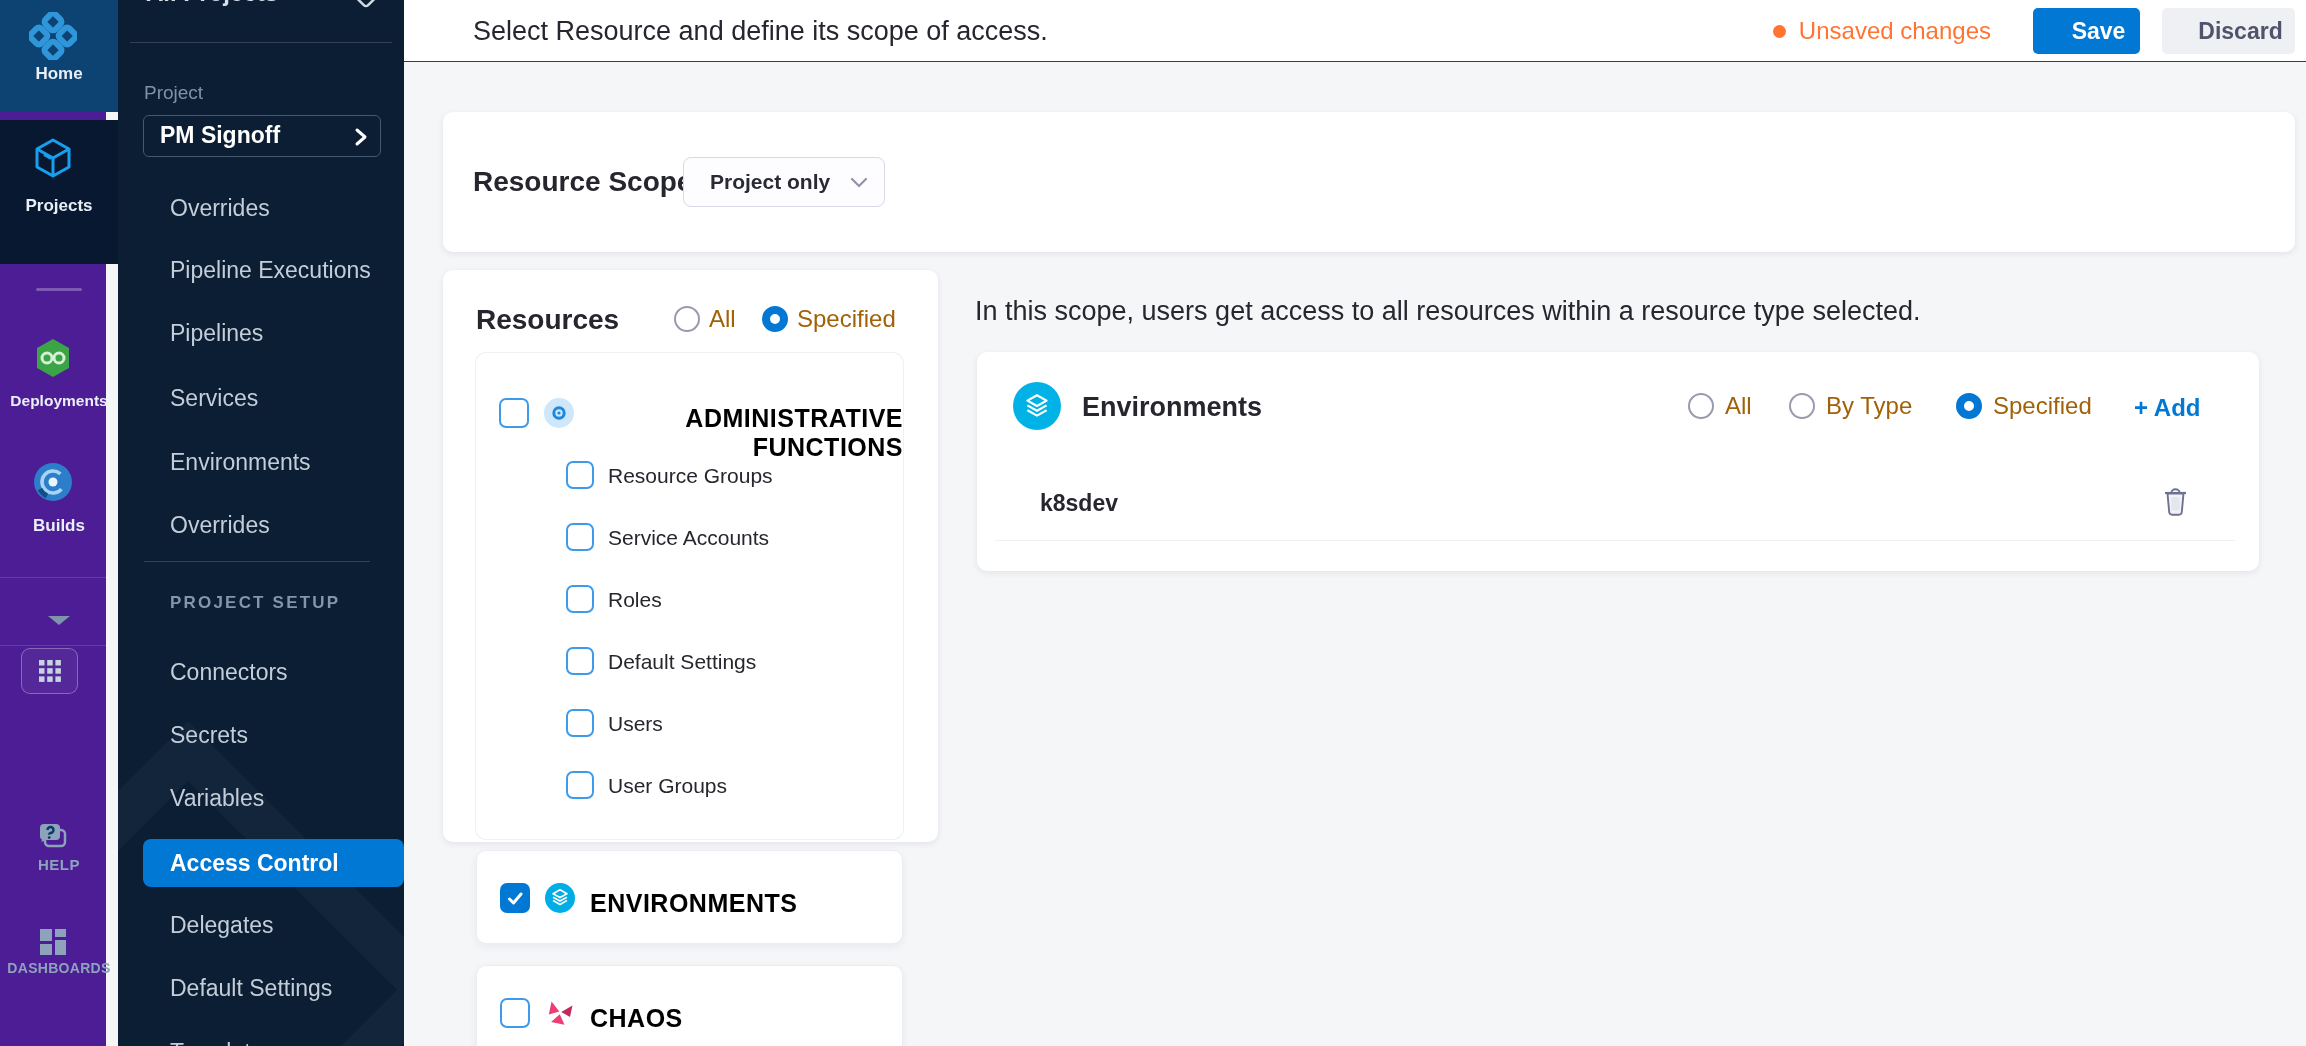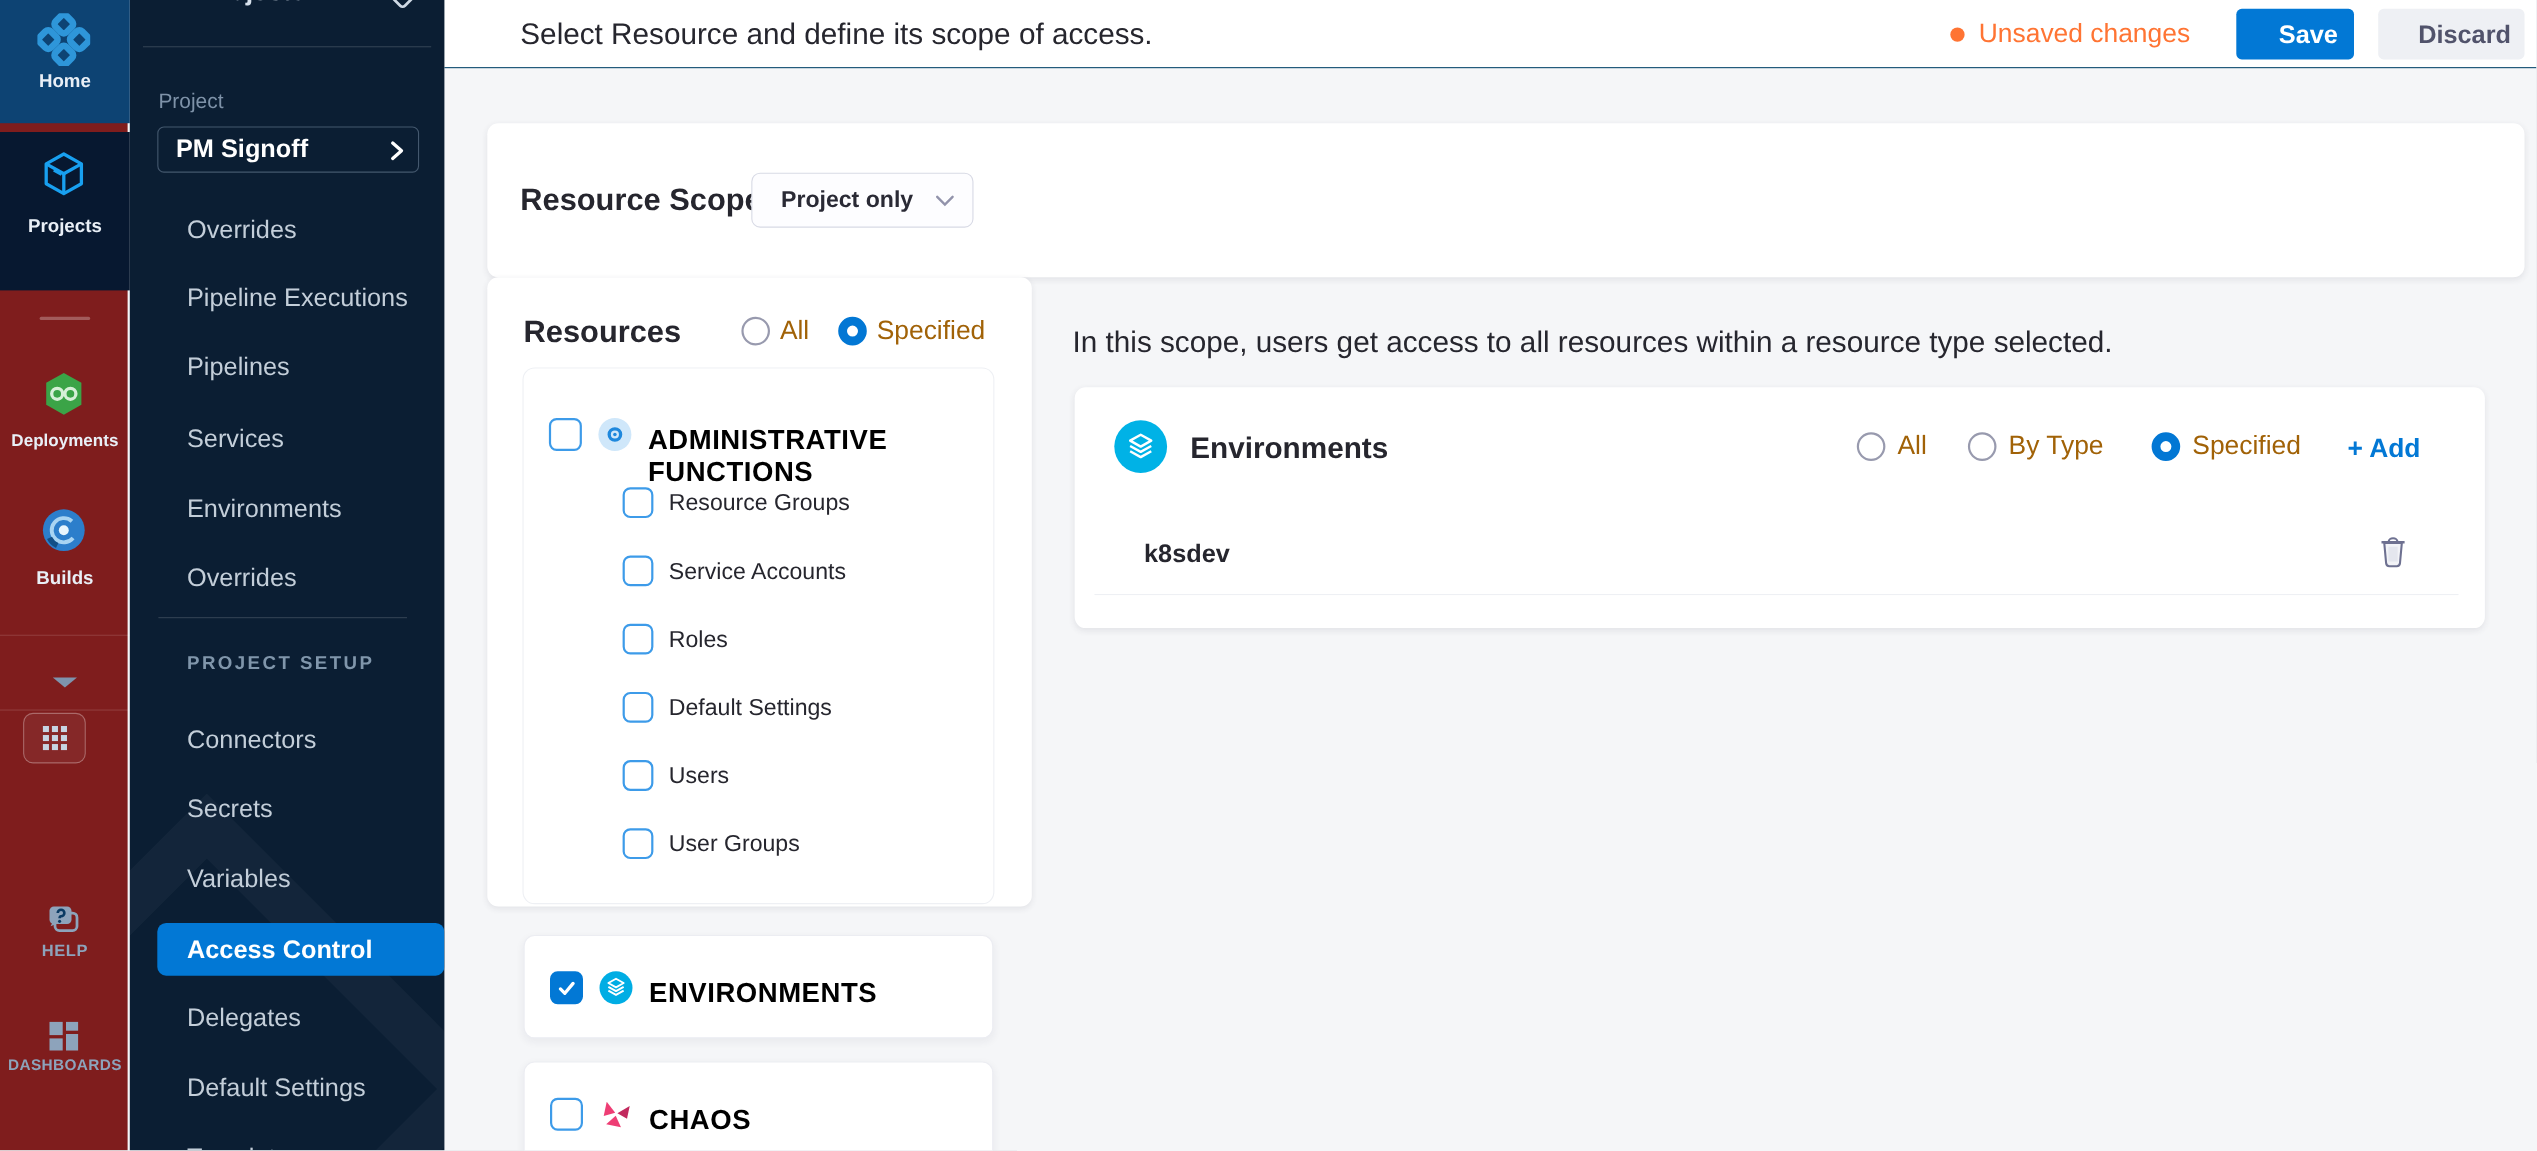--- a/index.html
+++ b/index.html
@@ -1,21 +1,21 @@
 <!DOCTYPE html>
 <html><head>
 <meta charset="utf-8">
 <style>
   * { margin:0; padding:0; box-sizing:border-box; }
   body { background:#dfe2e6; font-family:"Liberation Sans", sans-serif; }
   .screen { position:relative; width:2306px; height:1046px; overflow:hidden; background:#f5f6f8;
             font-family:"Liberation Sans", sans-serif; color:#26262e; }
 
   
-  .rail { position:absolute; left:0; top:0; width:116px; height:100%; background:#7f1d1d; z-index:5; }
+  .rail { position:absolute; left:0; top:0; width:106px; height:100%; background:#4c1d95; z-index:5; }
   .tile { position:absolute; left:0; width:118px; }
   .tile-home { top:0; height:112px; background:#0d4373; }
   .tile-projects { top:120px; height:144px; background:#071830; }
   .rail-icon { position:absolute; left:50%; transform:translateX(-50%); }
   .rail-label { position:absolute; left:0; width:118px; text-align:center; font-weight:bold;
                 color:#e9eff6; font-size:17px; }
   .rail-label.dim { color:#8da3bb; font-weight:bold; }
   .rail-div { position:absolute; left:36px; top:288px; width:46px; height:3px;
               background:rgba(255,255,255,.28); border-radius:2px; }
   .band-line { position:absolute; left:0; width:118px; height:1px; background:rgba(255,255,255,.14); }
@@ -61,21 +61,21 @@
 
   .card { position:absolute; background:#fff; border-radius:10px; box-shadow:0 2px 6px rgba(40,41,61,.09); }
   .scope-card { left:443px; top:112px; width:1852px; height:140px; }
   .scope-label { position:absolute; left:30px; top:0; line-height:140px; font-size:28px; font-weight:bold; }
   .scope-select { position:absolute; left:240px; top:45px; width:202px; height:50px; background:#fdfdff;
                   border:1.5px solid #d8dae5; border-radius:8px; cursor:pointer; }
   .scope-select .val { position:absolute; left:26px; top:0; line-height:47px; font-size:21px;
                        font-weight:bold; color:#2a2a35; }
   .scope-select svg { position:absolute; right:16px; top:19px; }
 
-  .res-panel { left:443px; top:252px; width:495px; height:572px; }
+  .res-panel { left:443px; top:270px; width:495px; height:572px;text-align:right; }
   .res-title { position:absolute; left:33px; top:34px; font-size:28px; font-weight:bold; }
   .radio { position:absolute; width:26px; height:26px; border-radius:50%; border:2.5px solid #989aae;
            background:#fff; cursor:pointer; }
   .radio.sel { border:8px solid #0277d4; }
   .radio-lab { position:absolute; font-size:24px; color:#a16207; line-height:28px; }
 
   .group-card { position:absolute; background:#fff; border:1px solid #ecedf2; border-radius:10px;
                 box-shadow:0 3px 8px rgba(40,41,61,.06); }
   .admin-card { left:33px; top:83px; width:427px; height:486px; border:none; box-shadow:0 0 0 1px #eef0f4; }
   .cb { position:absolute; width:30px; height:30px; border:2.5px solid #3d9be9; border-radius:7px;

